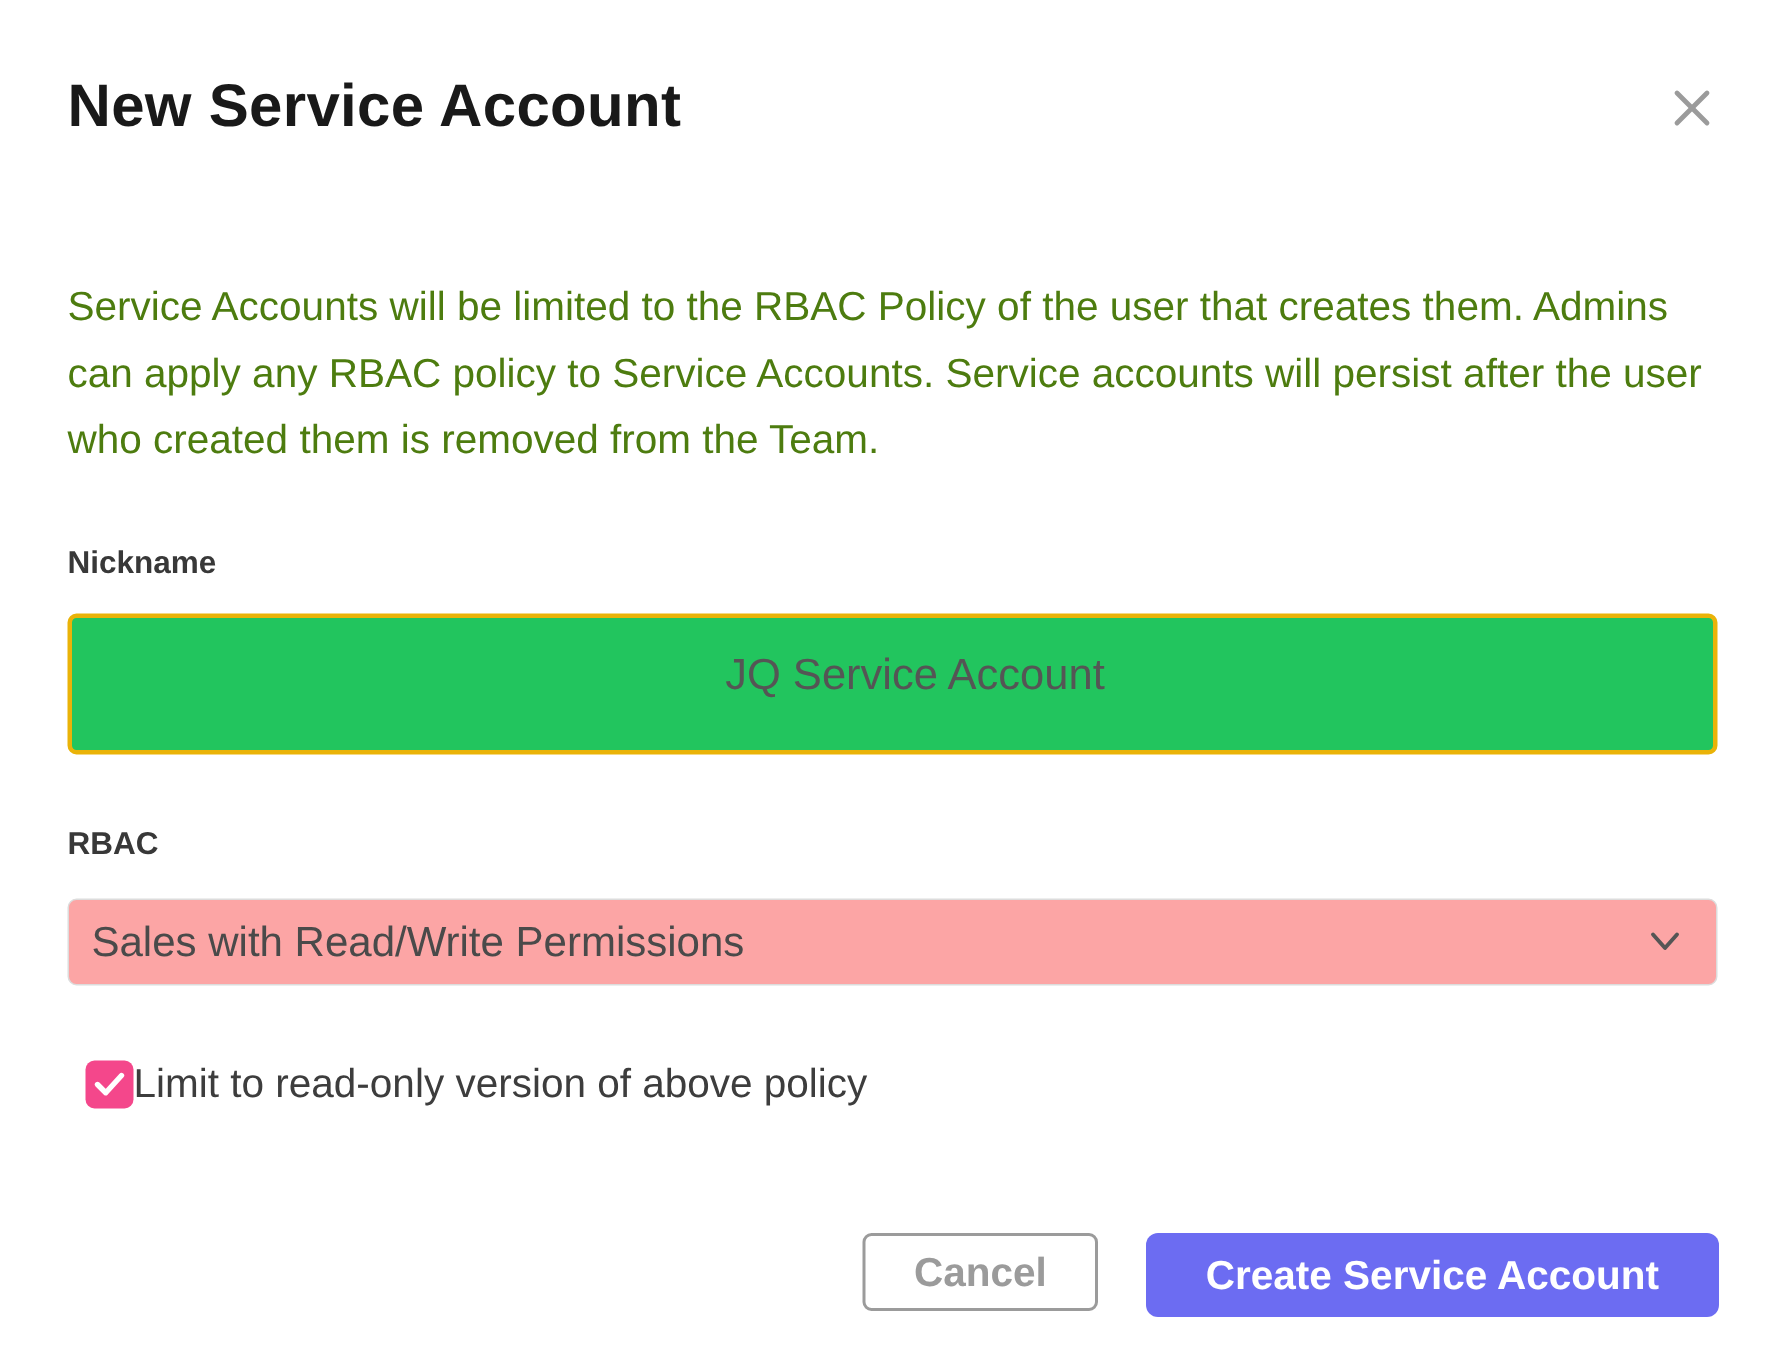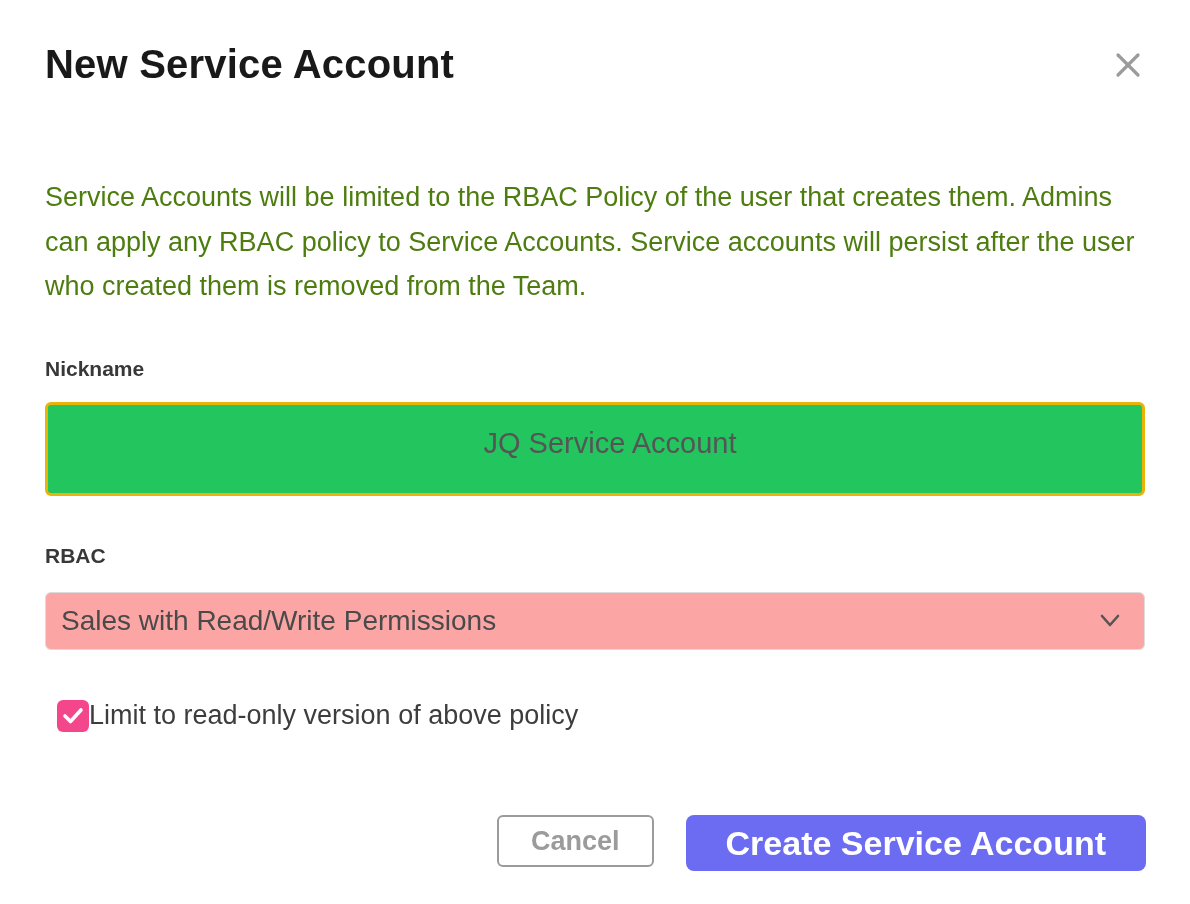--- a/index.html
+++ b/index.html
@@ -6,20 +6,21 @@
   html, body {
     width: 1190px; height: 904px;
     background: #ffffff;
     font-family: "Liberation Sans", sans-serif;
     overflow: hidden;
   }
   .modal {
     position: relative;
     width: 1190px; height: 764px;
     padding: 42px 33px 0 45px;
+    margin-top: 7px;
   }
   .modal-title {
     font-size: 40px;
     font-weight: 700;
     color: #191919;
     letter-spacing: 0.2px;
   }
   .close-btn {
     position: absolute;
     top: 48px; right: 44px;
@@ -113,21 +114,21 @@
     cursor: pointer;
     padding: 0 32px;
   }
   .create-btn {
     height: 56px;
     min-width: 382px;
     background: #6c6cf2;
     border: none;
     border-radius: 8px;
     font-family: "Liberation Sans", sans-serif;
-    font-size: 34px;
+    font-size: 27px;
     font-weight: 700;
     color: #ffffff;
     cursor: pointer;
     padding: 0 40px;
   }
 </style>
 </head>
 <body>
 
 <div class="modal">

